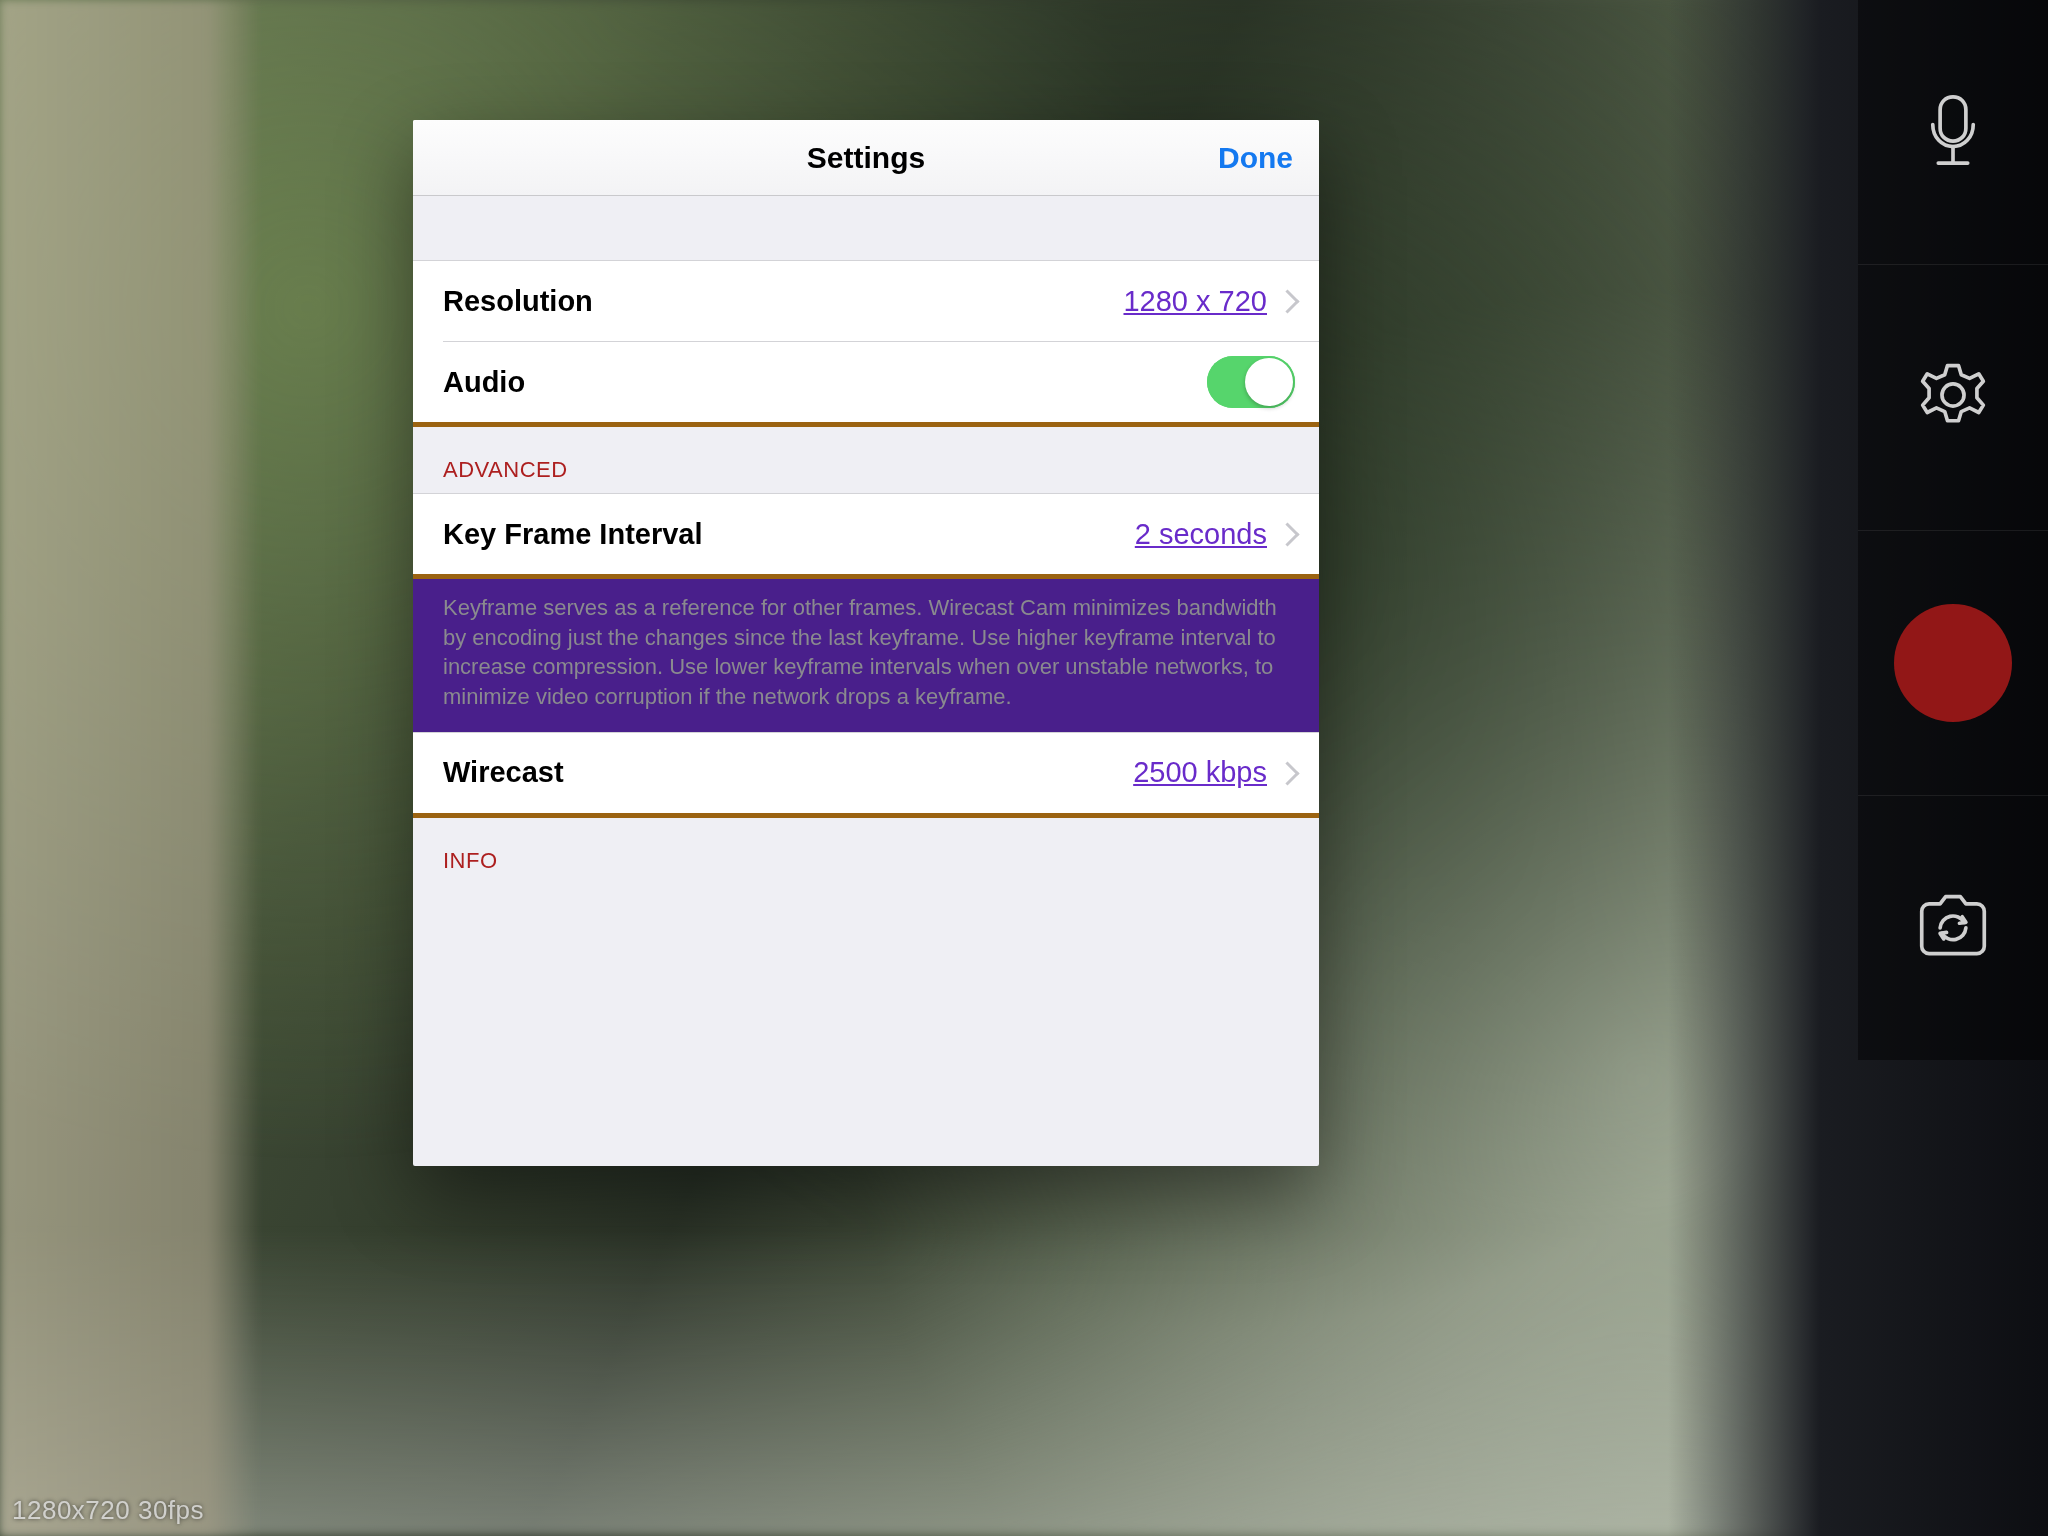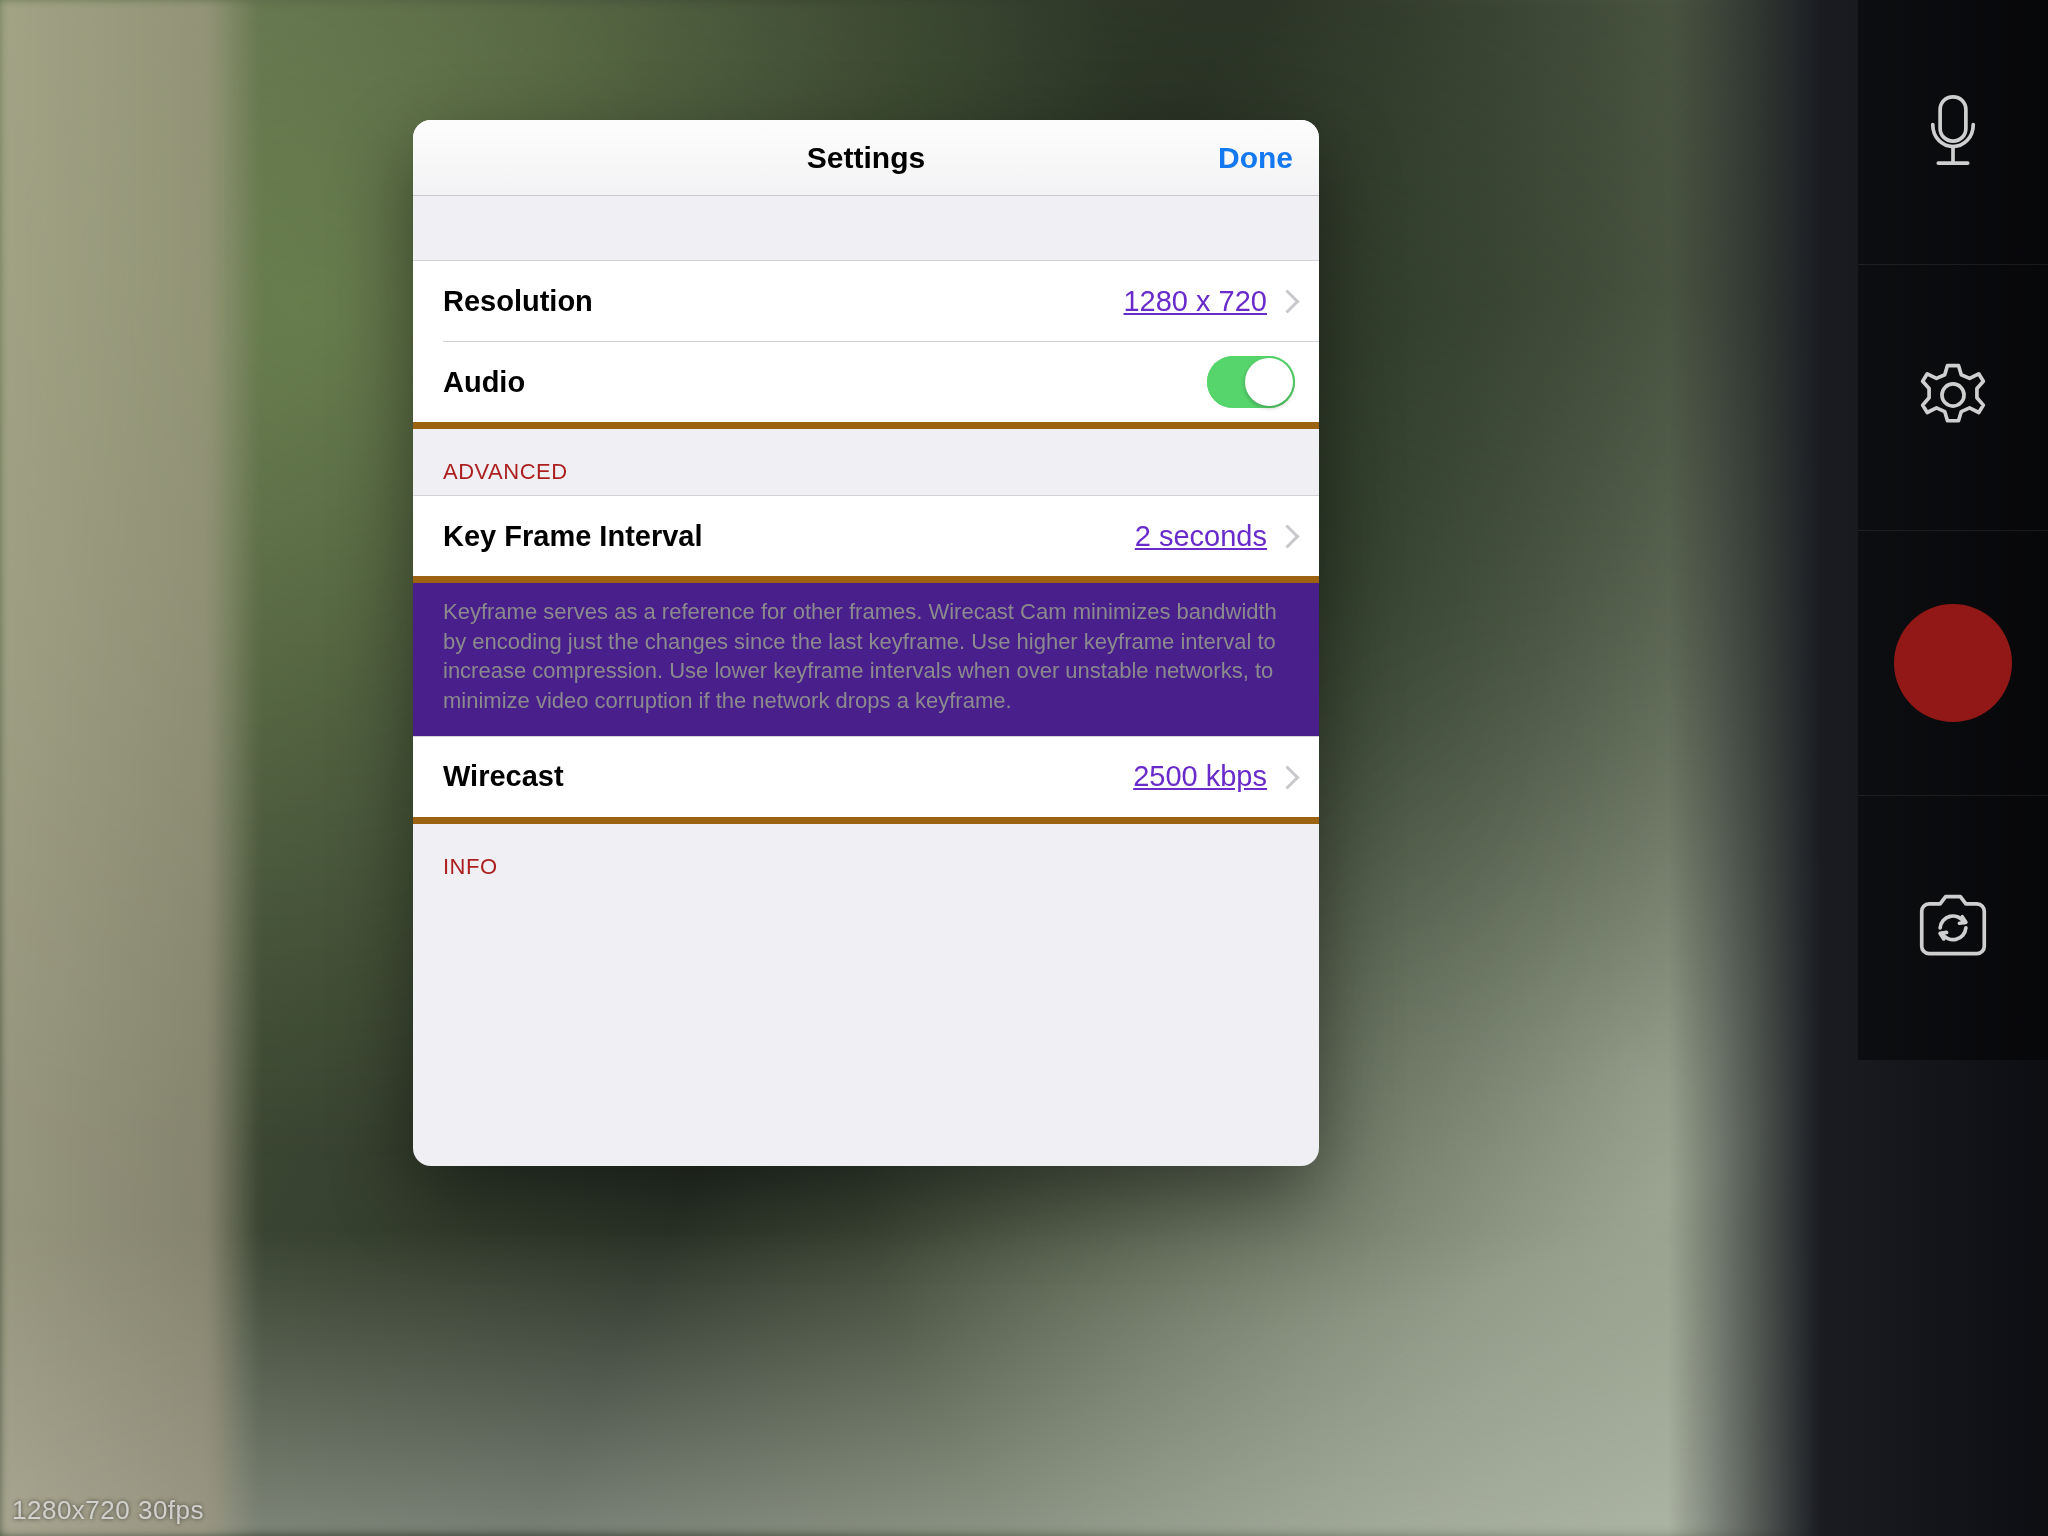--- a/index.html
+++ b/index.html
@@ -39,38 +39,38 @@
     flex:1; display:flex; align-items:center; justify-content:center;
     border-bottom:1px solid rgba(255,255,255,0.08);
   }
   .rail-cell:last-child { border-bottom:none; }
   .rail svg { width:92px; height:92px; }
   .rail .stroke { stroke:#cfcfcf; stroke-width:4; fill:none; stroke-linecap:round; stroke-linejoin:round; }
   .record-dot { width:118px; height:118px; border-radius:50%; background:#9d1414; }
   
   .modal {
     position:absolute; left:413px; top:120px; width:906px; height:1046px;
-    background:#efeff4; border-radius:18px; overflow:hidden;
+    background:#efeff4; border-radius:2px; overflow:hidden;
     box-shadow: 0 30px 80px rgba(0,0,0,0.45);
   }
   .modal-header {
     position:relative; height:76px; display:flex; align-items:center; justify-content:center;
     background: linear-gradient(#fdfdfd,#f3f3f5);
     border-bottom:1px solid #c9c9cc;
   }
   .modal-title { font-size:30px; font-weight:600; color:#000; }
   .done-btn {
     position:absolute; right:26px; top:0; height:76px; display:flex; align-items:center;
     color:#0a7aff; font-size:30px; font-weight:600; cursor:pointer;text-align:right;
   }
   .section-gap { height:64px; }
   .section-header {
     padding: 8px 30px 10px; font-size:22px; color:#b91c1c; letter-spacing:0.5px;
   }
-  .list { background:#fff; border-top:1px solid #d3d3d7; border-bottom:7px solid #a16207; }
+  .list { background:#fff; border-top:1px solid #d3d3d7; border-bottom:5px solid #a16207; }
   .row {
     display:flex; align-items:center; height:80px; padding:0 24px 0 30px;
     font-size:29px;
   }
   .divider { height:1px; background:#d3d3d7; margin-left:30px; }
   .row .label { font-weight:600; color:#000; flex:0 0 auto; }
   .row .spacer { flex:1; }
   .row .value { color:#6d28d9; font-size:29px; margin-right:10px;text-decoration:underline; }
   .chevron {
     width:18px; height:28px; position:relative; flex:0 0 auto;

